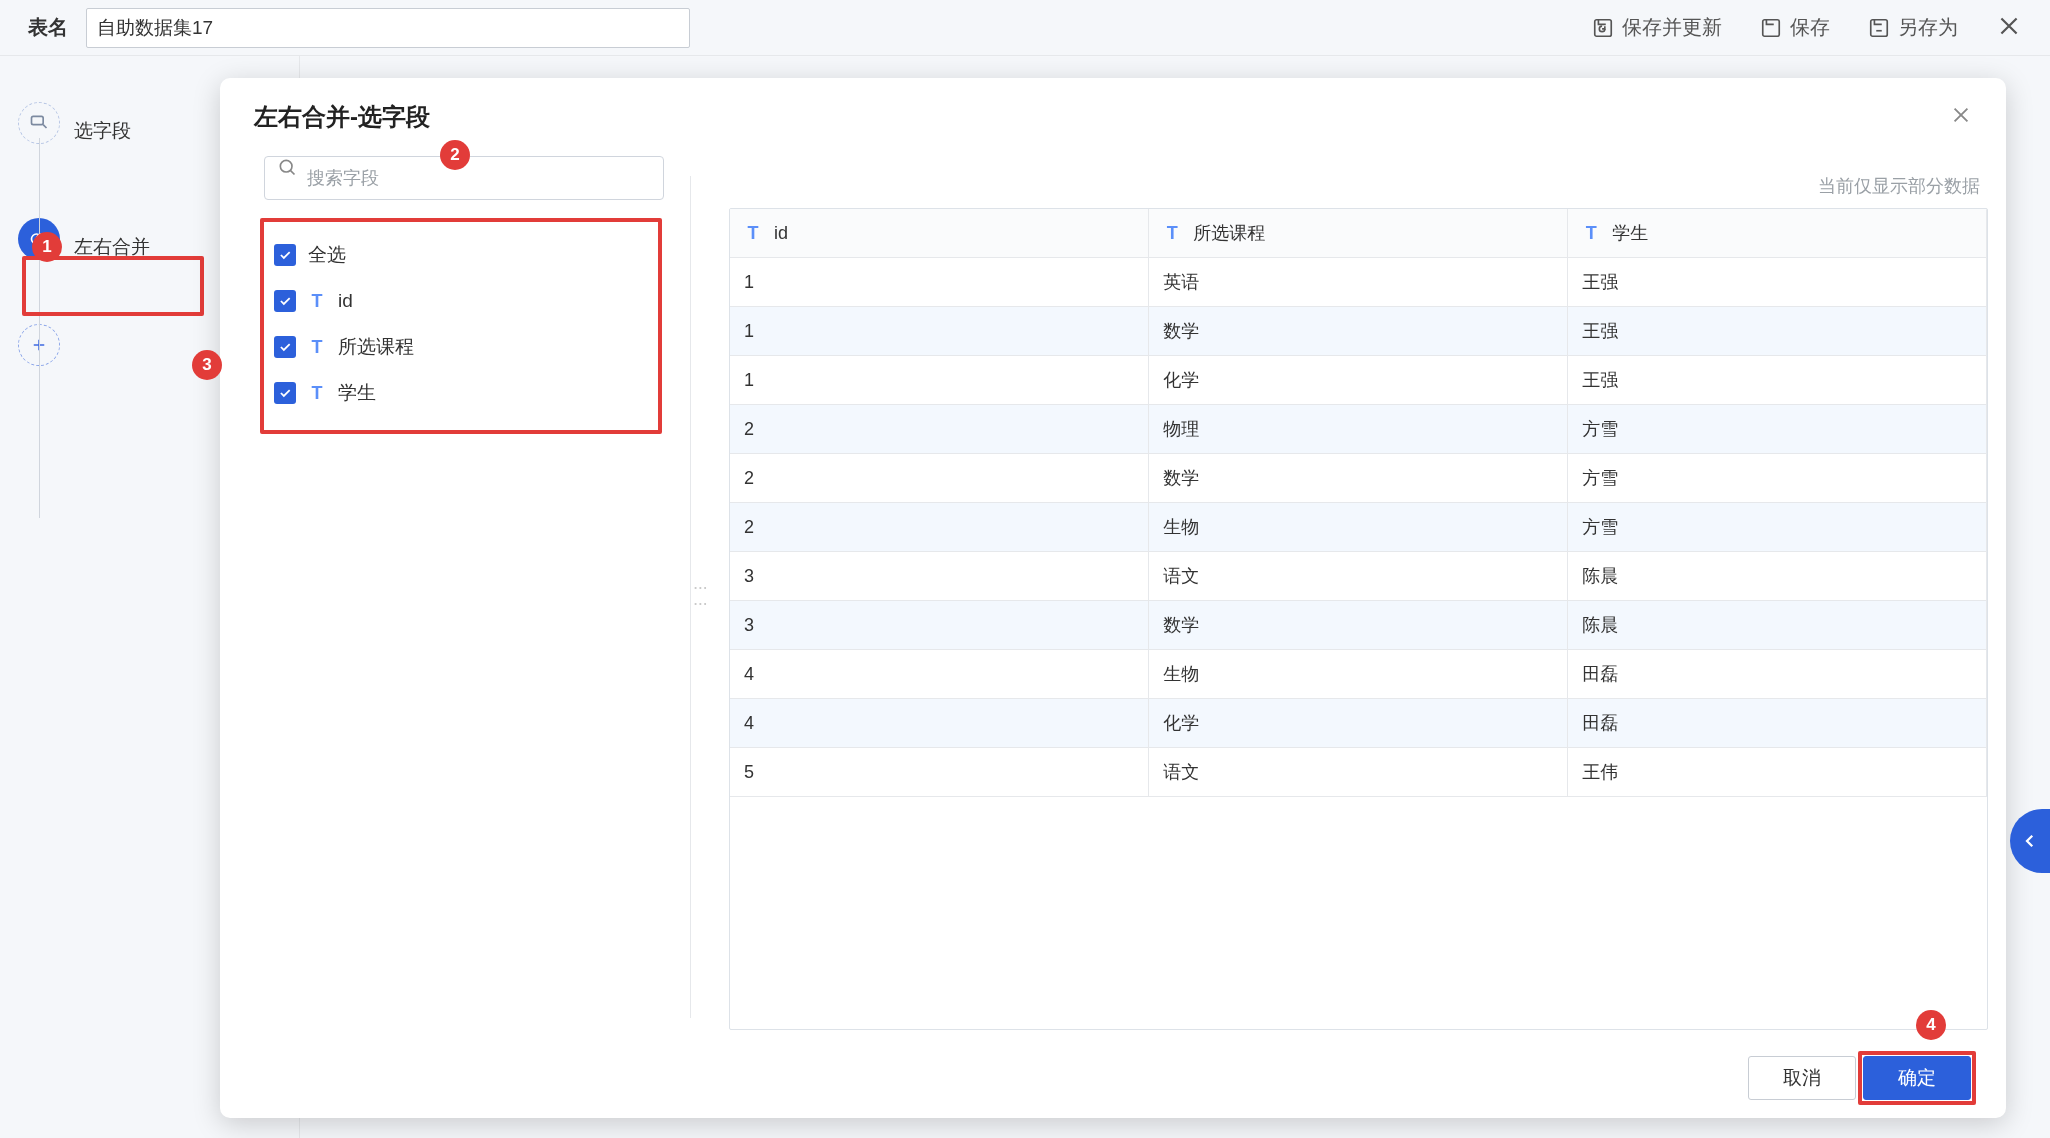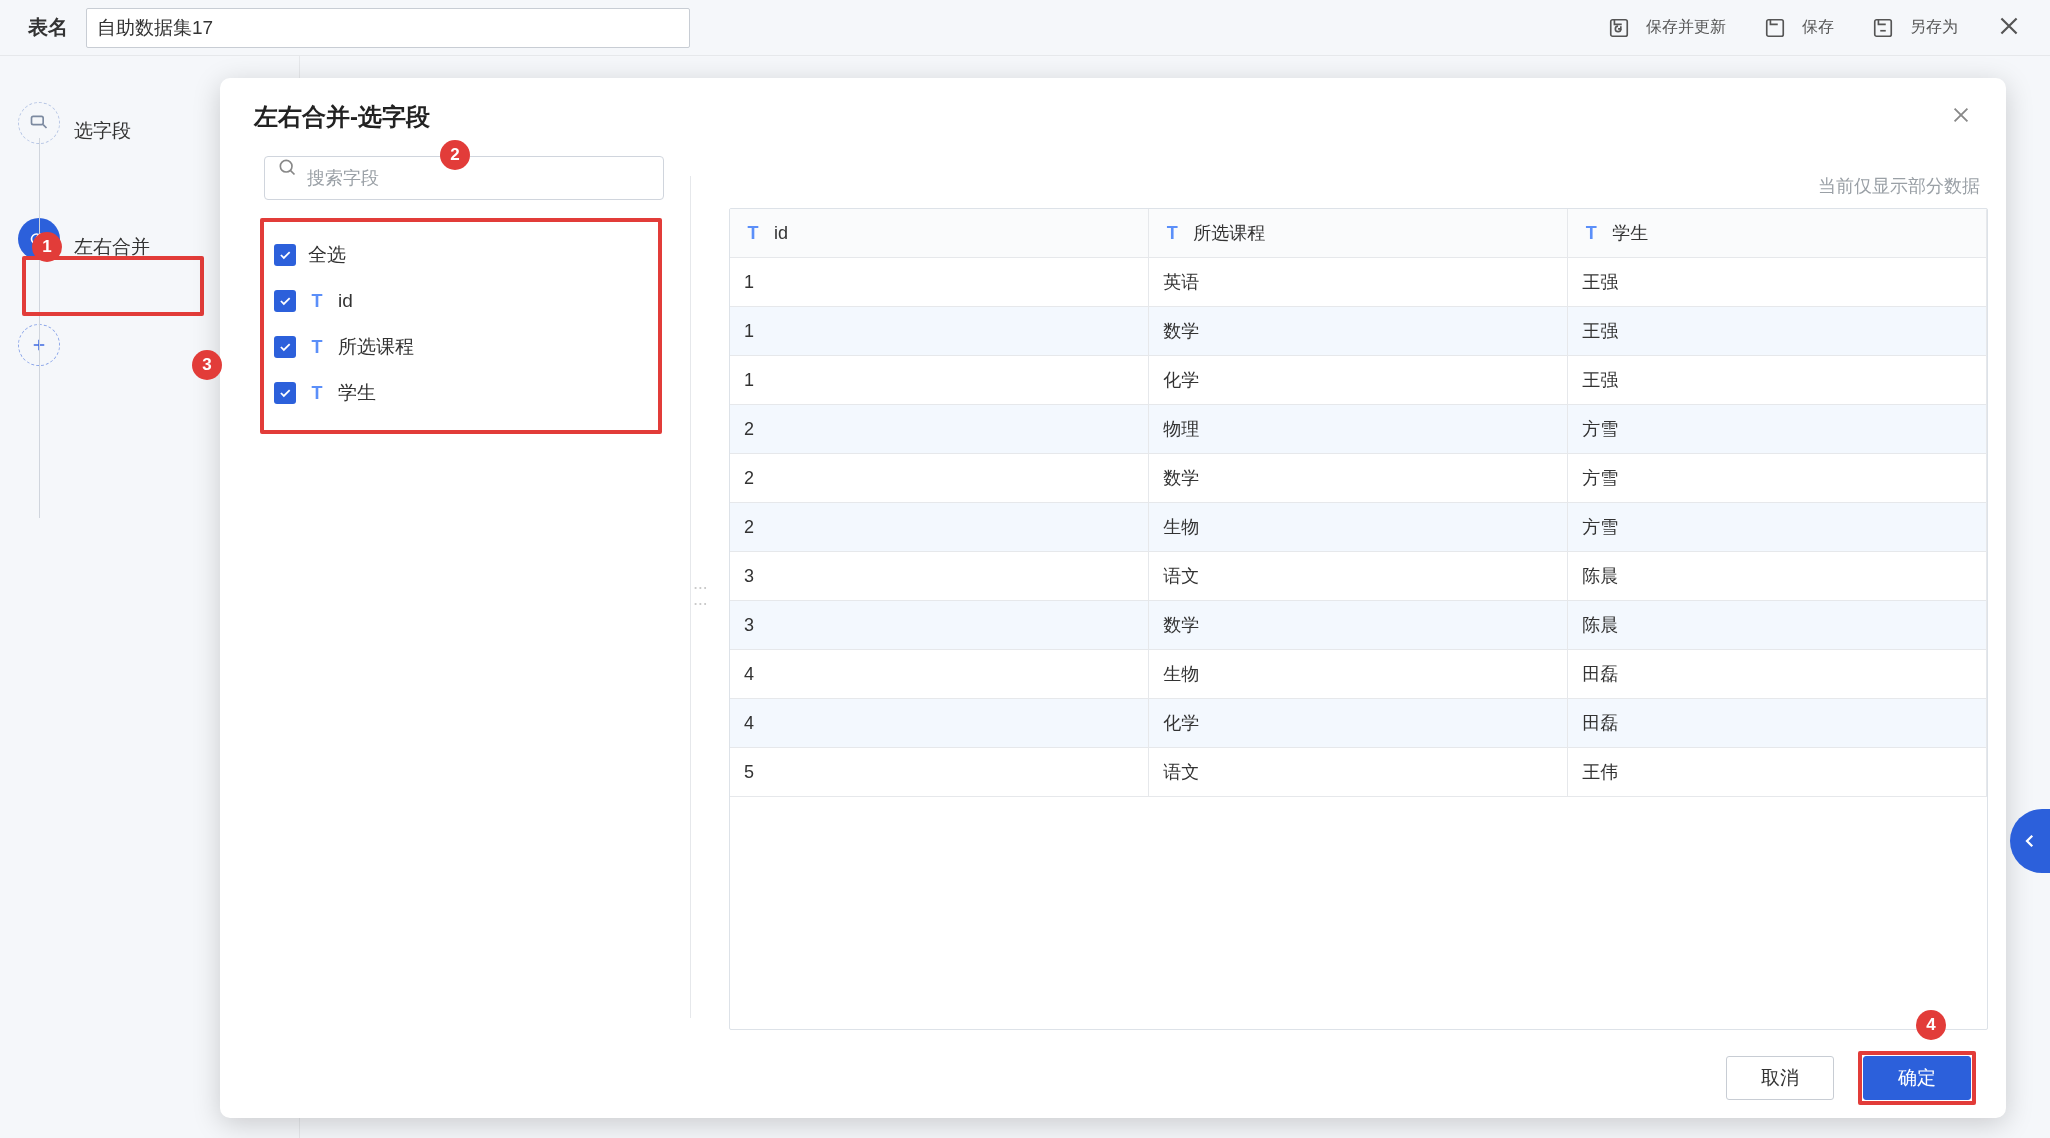--- a/index.html
+++ b/index.html
@@ -4,21 +4,21 @@
 <style>
   * { box-sizing: border-box; margin: 0; padding: 0; }
   html, body { width: 100%; height: 100%; font-family: "PingFang SC", "Microsoft YaHei", Arial, sans-serif; background: #F5F7FA; color: #333; }
   body { position: relative; overflow: hidden; }
 
   
   .top-bar { position: absolute; left: 0; right: 0; top: 0; height: 56px; display: flex; align-items: center; padding: 0 28px; border-bottom: 1px solid #E6E8EB; }
   .tbl-label { color: #333; font-size: 20px; font-weight: 600; margin-right: 18px; }
   .tbl-input { width: 604px; height: 40px; border: 1px solid #C8CDD4; border-radius: 2px; padding: 0 10px; font-size: 19px; color: #333; background: #fff; }
   .tbl-actions { margin-left: auto; display: flex; gap: 38px; align-items: center; }
-  .tbl-action { color: #555; font-size: 16px; display: flex; align-items: center; gap: 16px; cursor: pointer; }
+  .tbl-action { color: #555; font-size: 20px; display: flex; align-items: center; gap: 8px; cursor: pointer; }
   .tbl-action svg { width: 22px; height: 22px; fill: none; stroke: #555; stroke-width: 1.8; }
   .tbl-close { cursor:pointer; }
   .tbl-close svg { width: 26px; height: 26px; stroke: #555; stroke-width: 2; }
 
   
   .steps { position: absolute; left: 0; top: 56px; bottom: 0; width: 300px; padding: 36px 18px; border-right: 1px solid #E6E8EB; }
   .step-row { display: flex; align-items: flex-end; gap: 14px; height: 52px; margin-bottom: 64px; }
   .step-icon { width: 42px; height: 42px; border-radius: 21px; display:flex; align-items:center; justify-content:center; }
   .step-icon.blue { background:#2C60DB; }
   .step-icon.plain { border:1px dashed #B6C5E4; }
@@ -66,21 +66,21 @@
   .preview-hint { align-self:flex-end; color:#9AA0A6; font-size:18px; margin: 18px 8px 10px 0; }
   .tbl { border:1px solid #DDE2E8; border-radius:2px; overflow:auto; flex:1; margin-bottom:8px; }
   .tbl table { width:100%; border-collapse:collapse; table-layout:fixed; }
   .tbl th, .tbl td { text-align:left; padding: 12px 14px; font-size:18px; border-right:1px solid #E6E8EB; border-bottom:1px solid #E6E8EB; }
   .tbl th { color:#333; font-weight:500; background:#FAFBFC; }
   .tbl tbody tr:nth-child(even) td { background:#F3F8FE; }
   .th-inner { display:flex; align-items:center; gap:12px; }
   .th-inner .type-t { font-size:18px; }
 
   
-  .modal-footer { height: 80px; display:flex; align-items:center; justify-content:flex-end; gap: 24px; padding: 0 30px; }
+  .modal-footer { height: 80px; display:flex; align-items:center; justify-content:flex-end; gap: 2px; padding: 0 30px; }
   .btn { min-width:108px; height:44px; border-radius:3px; font-size:19px; cursor:pointer; border:1px solid #C8CDD4; background:#fff; color:#333; padding:0 24px; }
   .btn.primary { background:#2C60DB; color:#fff; border-color:#2C60DB; }
   .ok-wrap { border:4px solid #E23C39; padding:1px; border-radius:2px; }
 
   
   .ann { position:absolute; width:30px; height:30px; border-radius:15px; background:#E23C39; color:#fff; font-weight:700; font-size:17px; display:flex; align-items:center; justify-content:center; z-index:50; }
 
   
   .side-tab { position:absolute; right:0; top:50%; transform:translateY(240px); width:40px; height:64px; background:#2C60DB; border-top-left-radius:32px; border-bottom-left-radius:32px; display:flex; align-items:center; justify-content:center; cursor:pointer; }
   .side-tab svg { width:18px; height:18px; stroke:#fff; stroke-width:3; fill:none; }

